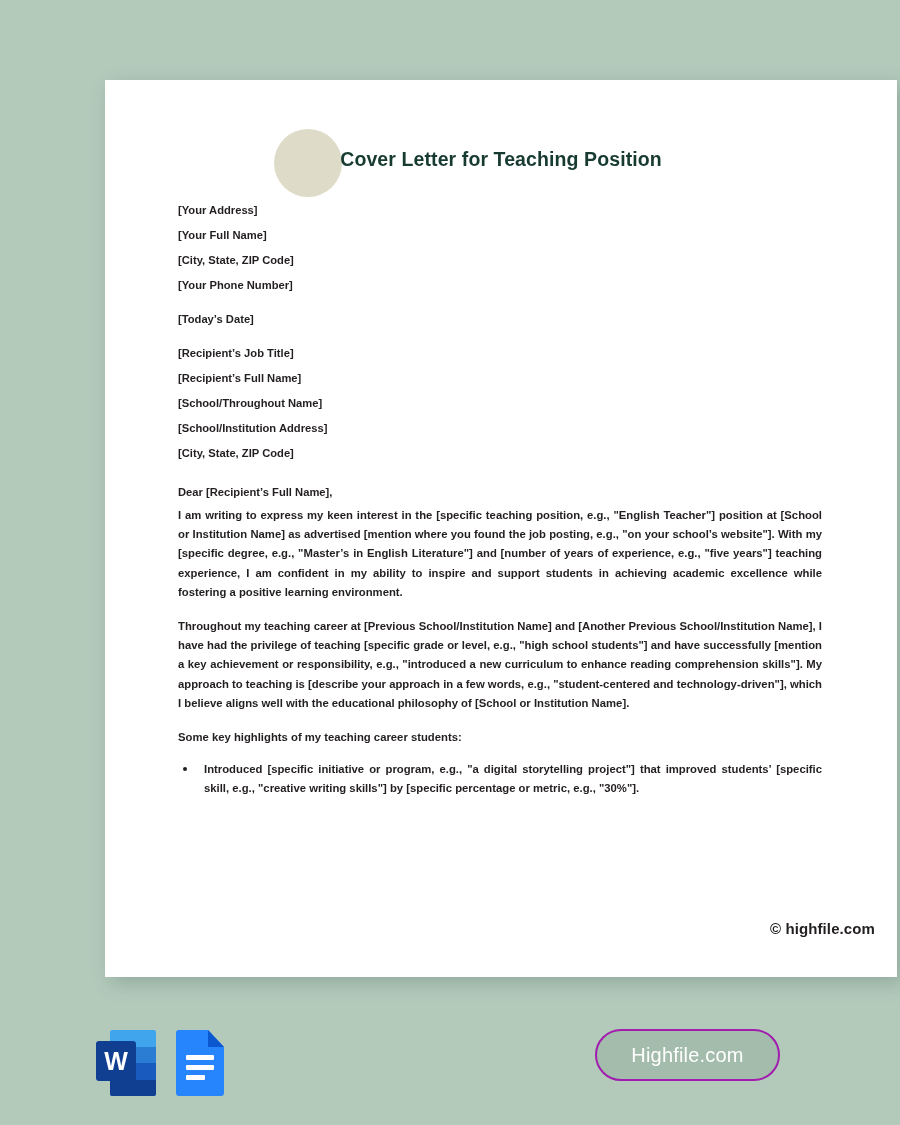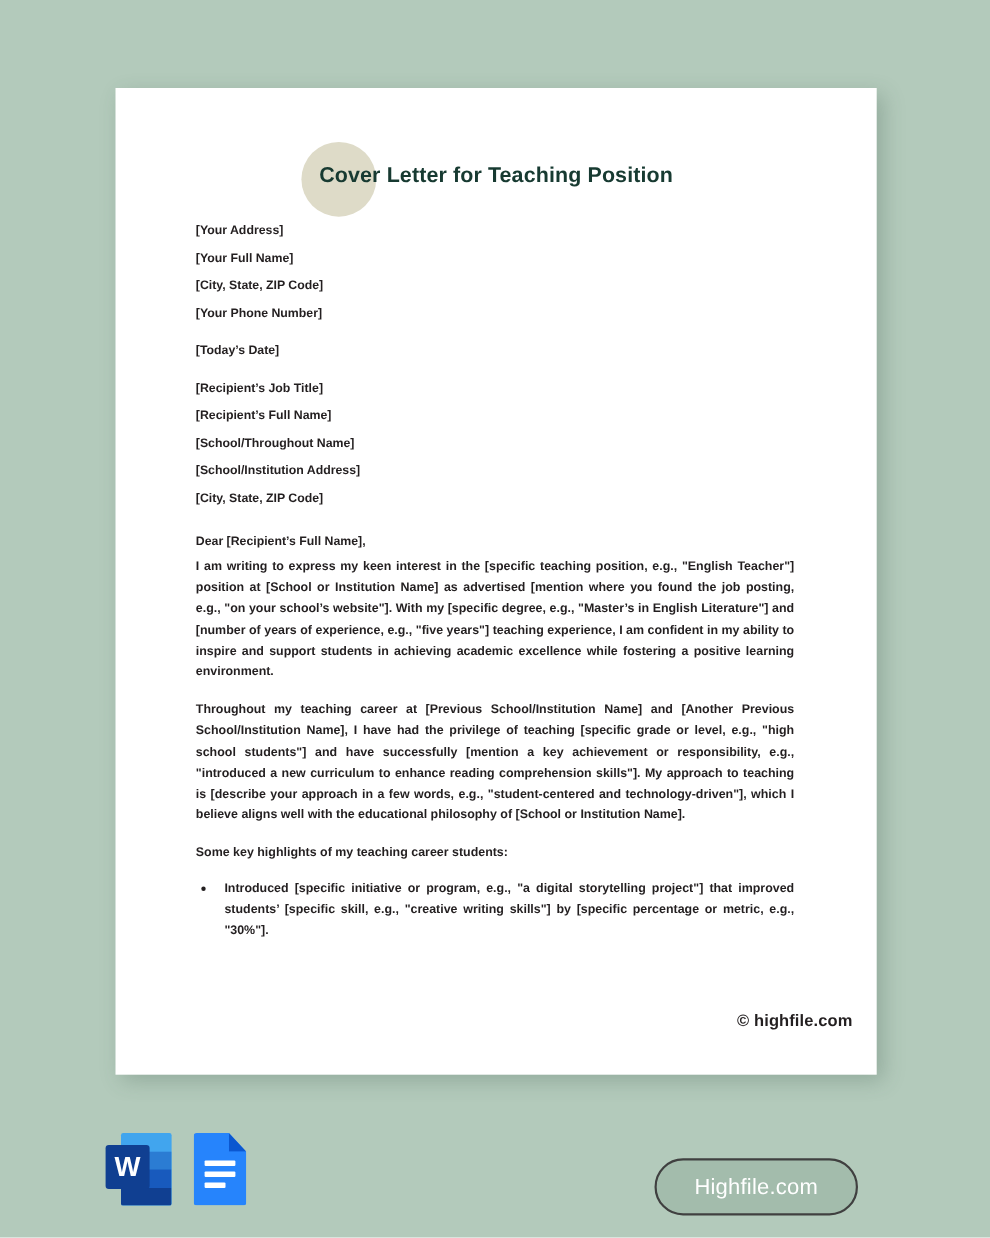--- a/index.html
+++ b/index.html
@@ -14,21 +14,21 @@
     font-family: "Liberation Sans", sans-serif;
     position: relative;
     overflow: hidden;
   }
 
   
   .page {
     position: absolute;
     left: 105px;
     top: 80px;
-    width: 692px;
+    width: 792px;
     height: 897px;
     background: #ffffff;
     box-shadow: 6px 6px 18px rgba(60, 90, 75, 0.28);
   }
 
   
   .title-wrap {
     position: relative;
     height: 118px;
   }
@@ -233,26 +233,26 @@
     border-radius: 1px;
   }
   .docs-icon .l1 { top: 26px; width: 28px; }
   .docs-icon .l2 { top: 36px; width: 28px; }
   .docs-icon .l3 { top: 46px; width: 19px; }
 
   
   .brand-badge {
     position: absolute;
     right: 120px;
-    top: 38px;
+    top: 14px;
     width: 185px;
     height: 52px;
     border-radius: 26px;
     background: #a3bcac;
-    border: 2px solid #404040;
+    border: 2px solid #a21caf;
     display: flex;
     align-items: center;
     justify-content: center;
   }
   .brand-badge .brand-text {
     color: #ffffff;
     font-size: 20px;
     letter-spacing: 0.2px;
     font-family: "Liberation Sans", sans-serif;
   }

